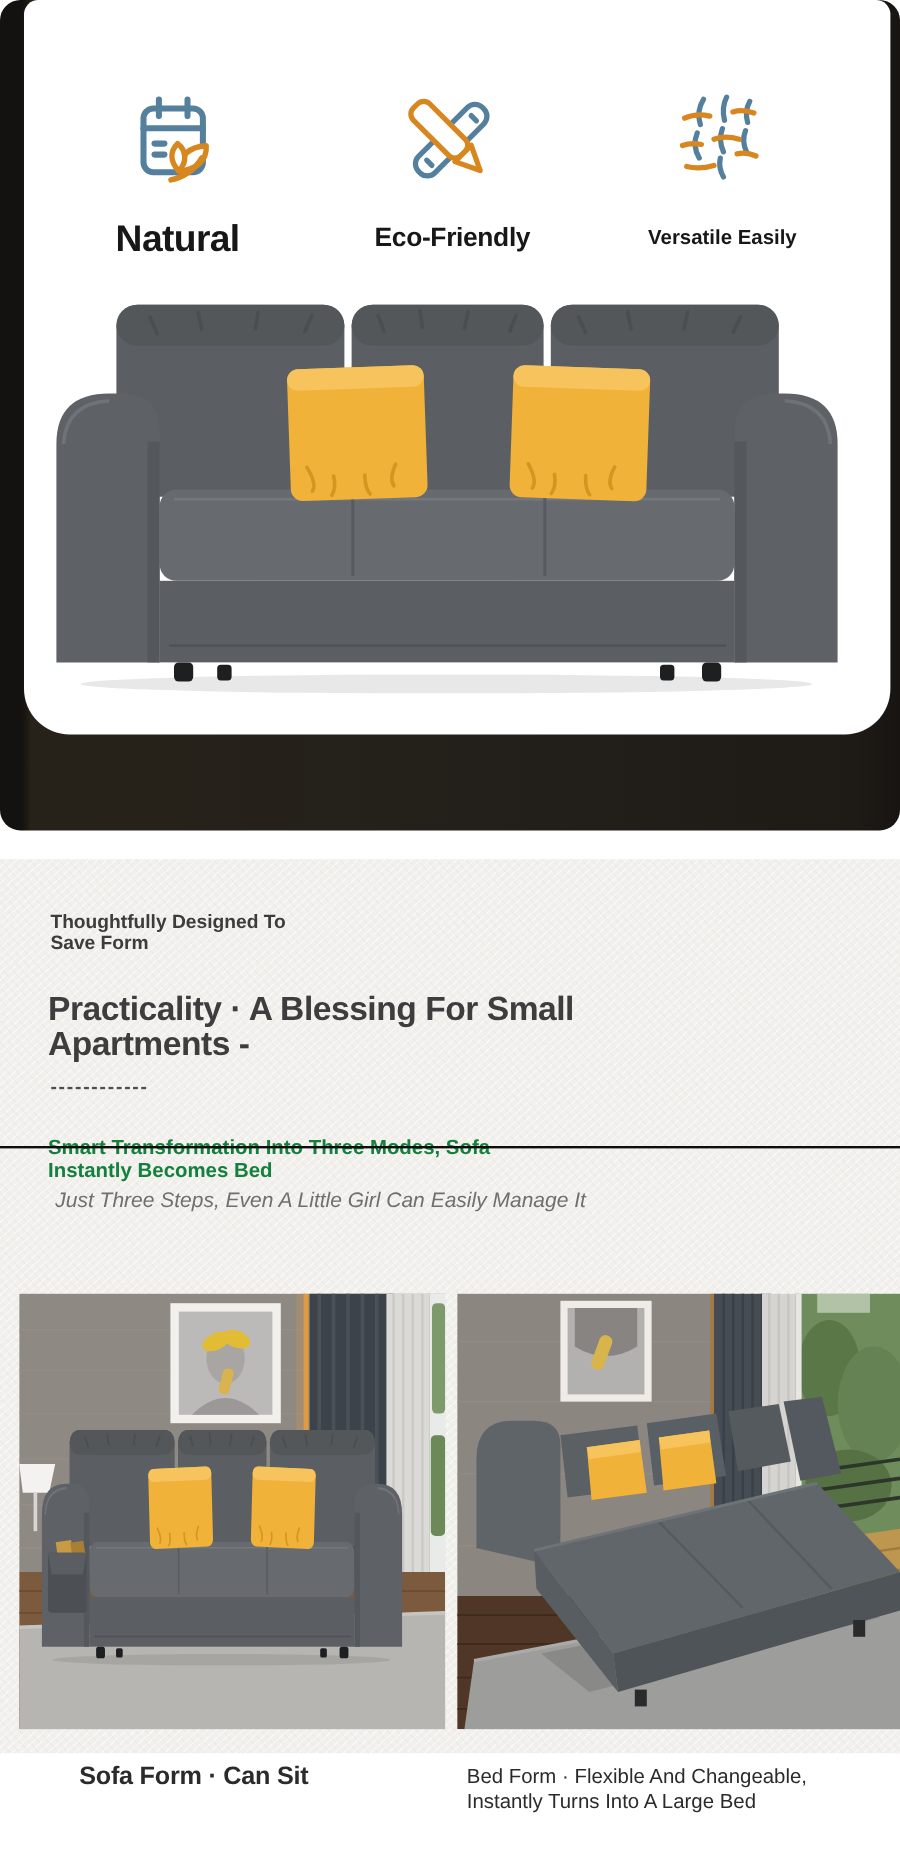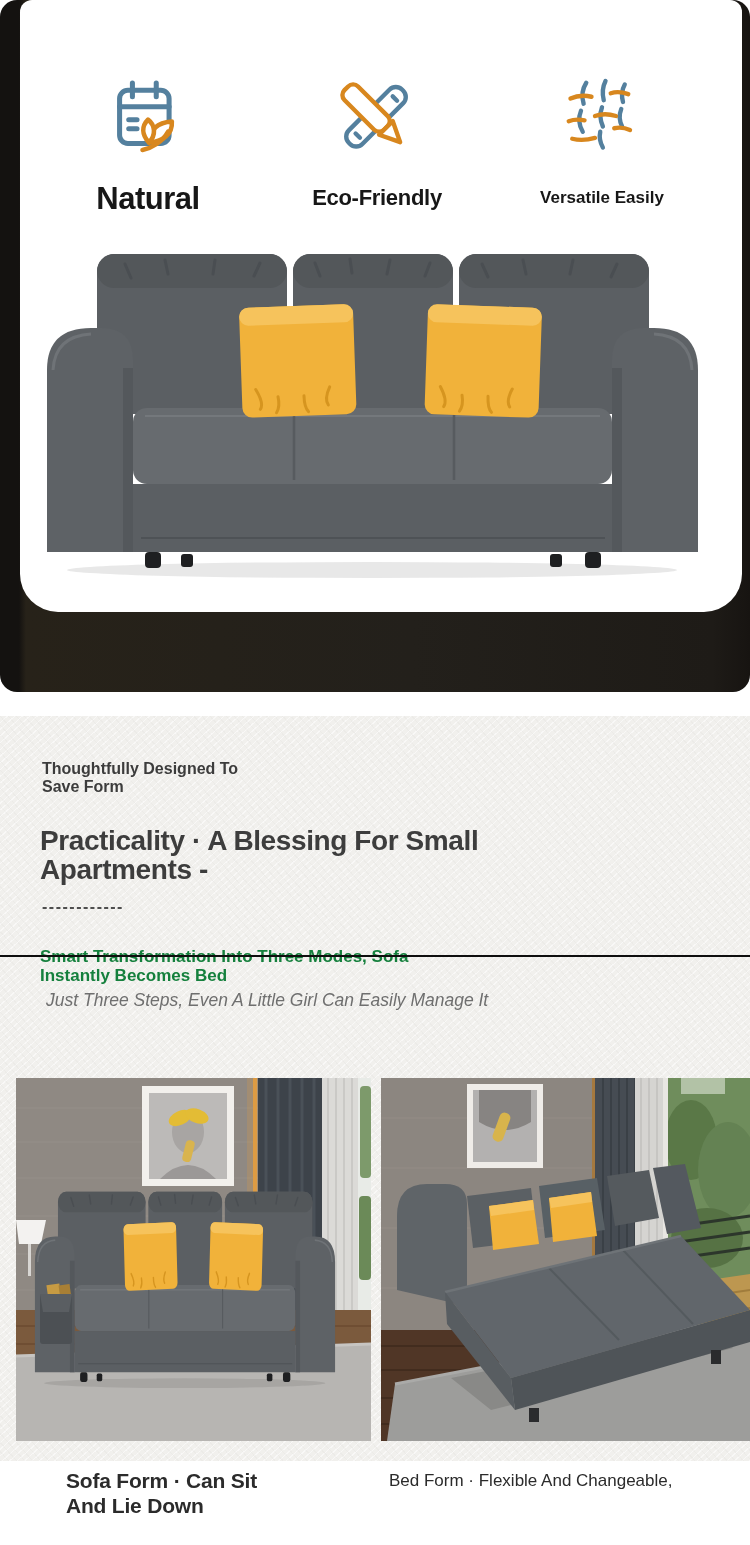--- a/index.html
+++ b/index.html
@@ -351,20 +351,20 @@
       </g>
       <line x1="64" y1="214" x2="300" y2="158" stroke="#6e7377" stroke-width="2.5"></line>
       <polygon points="130,300 369,232 369,264 134,332" fill="#4f5458"></polygon>
       <polygon points="64,214 130,300 134,332 66,246" fill="#585d61"></polygon>
       <rect x="148" y="330" width="10" height="14" fill="#2a2b2d"></rect>
       <rect x="330" y="272" width="10" height="14" fill="#2a2b2d"></rect>
     </svg>
 
     <h4 class="txt cap-left">
       <span class="line">Sofa Form · Can Sit</span>
-      <span class="line">And Lie Down</span>
     </h4>
 
     <h4 class="txt cap-right">
       <span class="line">Bed Form · Flexible And Changeable,</span>
+      <span class="line">Instantly Turns Into A Large Bed</span>
     </h4>
   </section>
 </div>
 
 </body></html>

